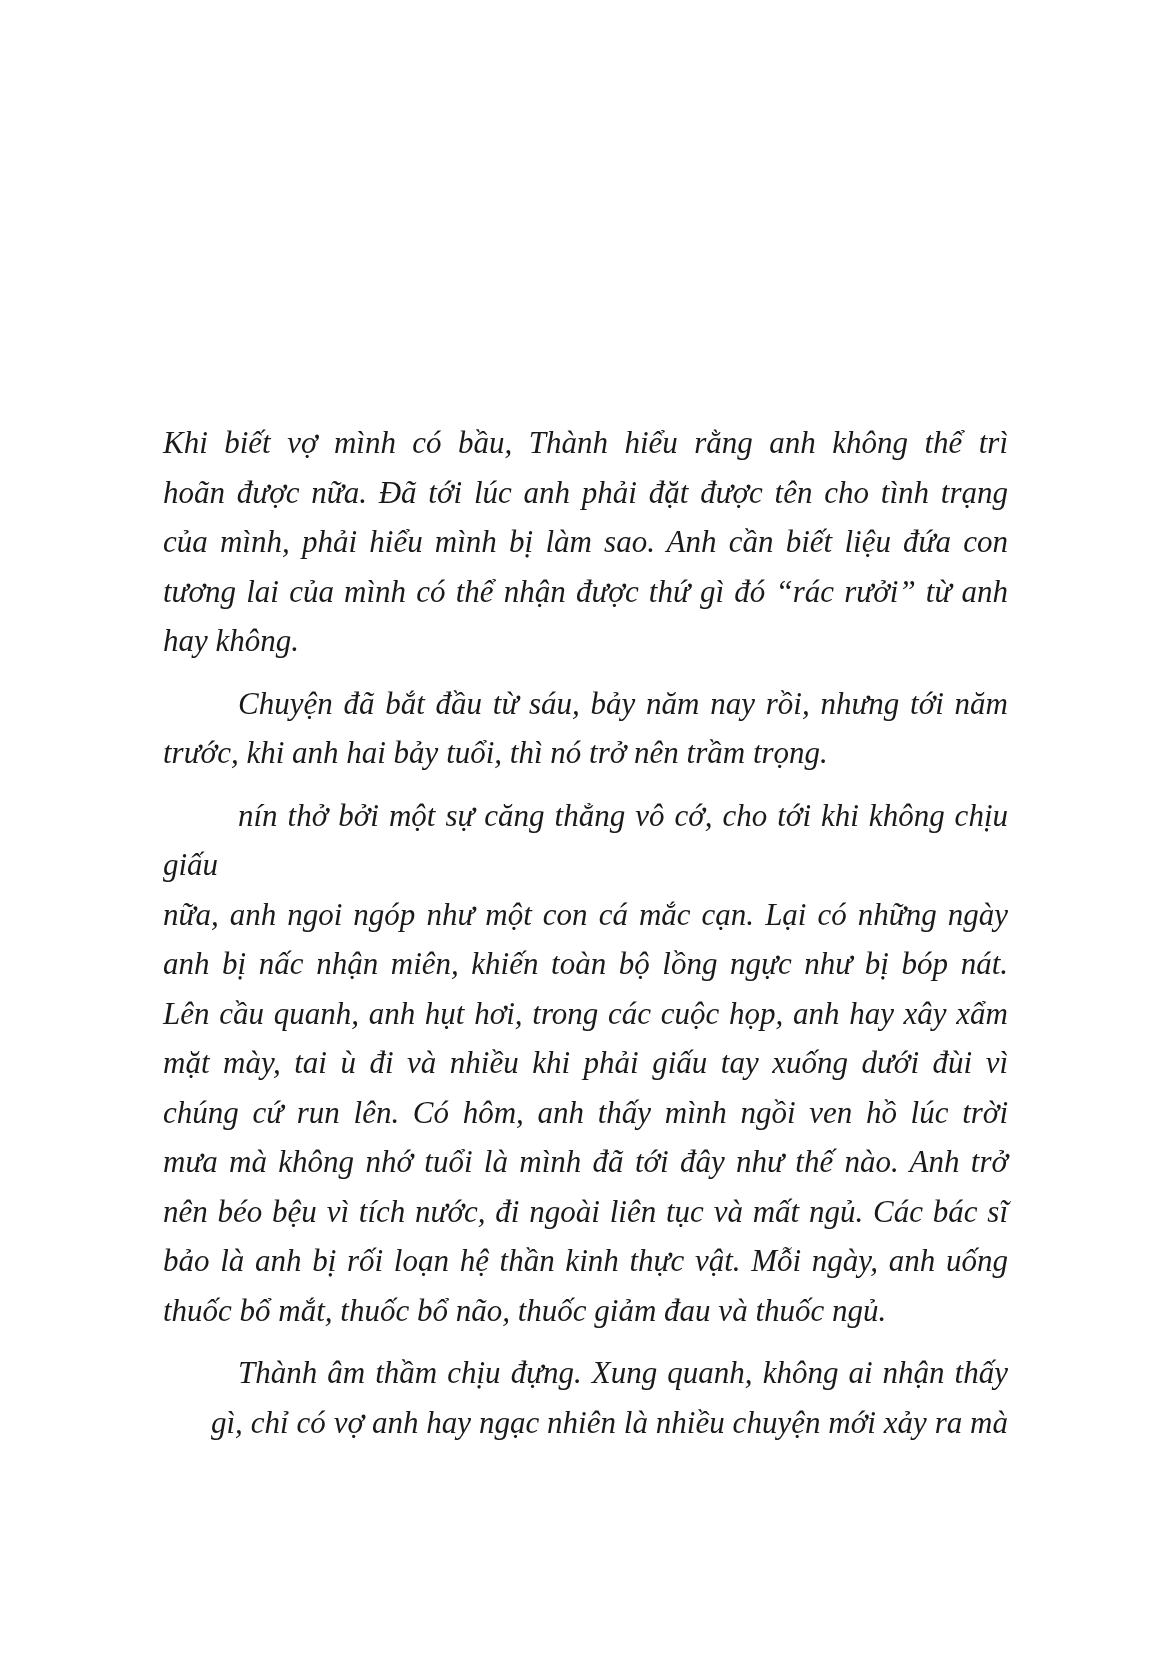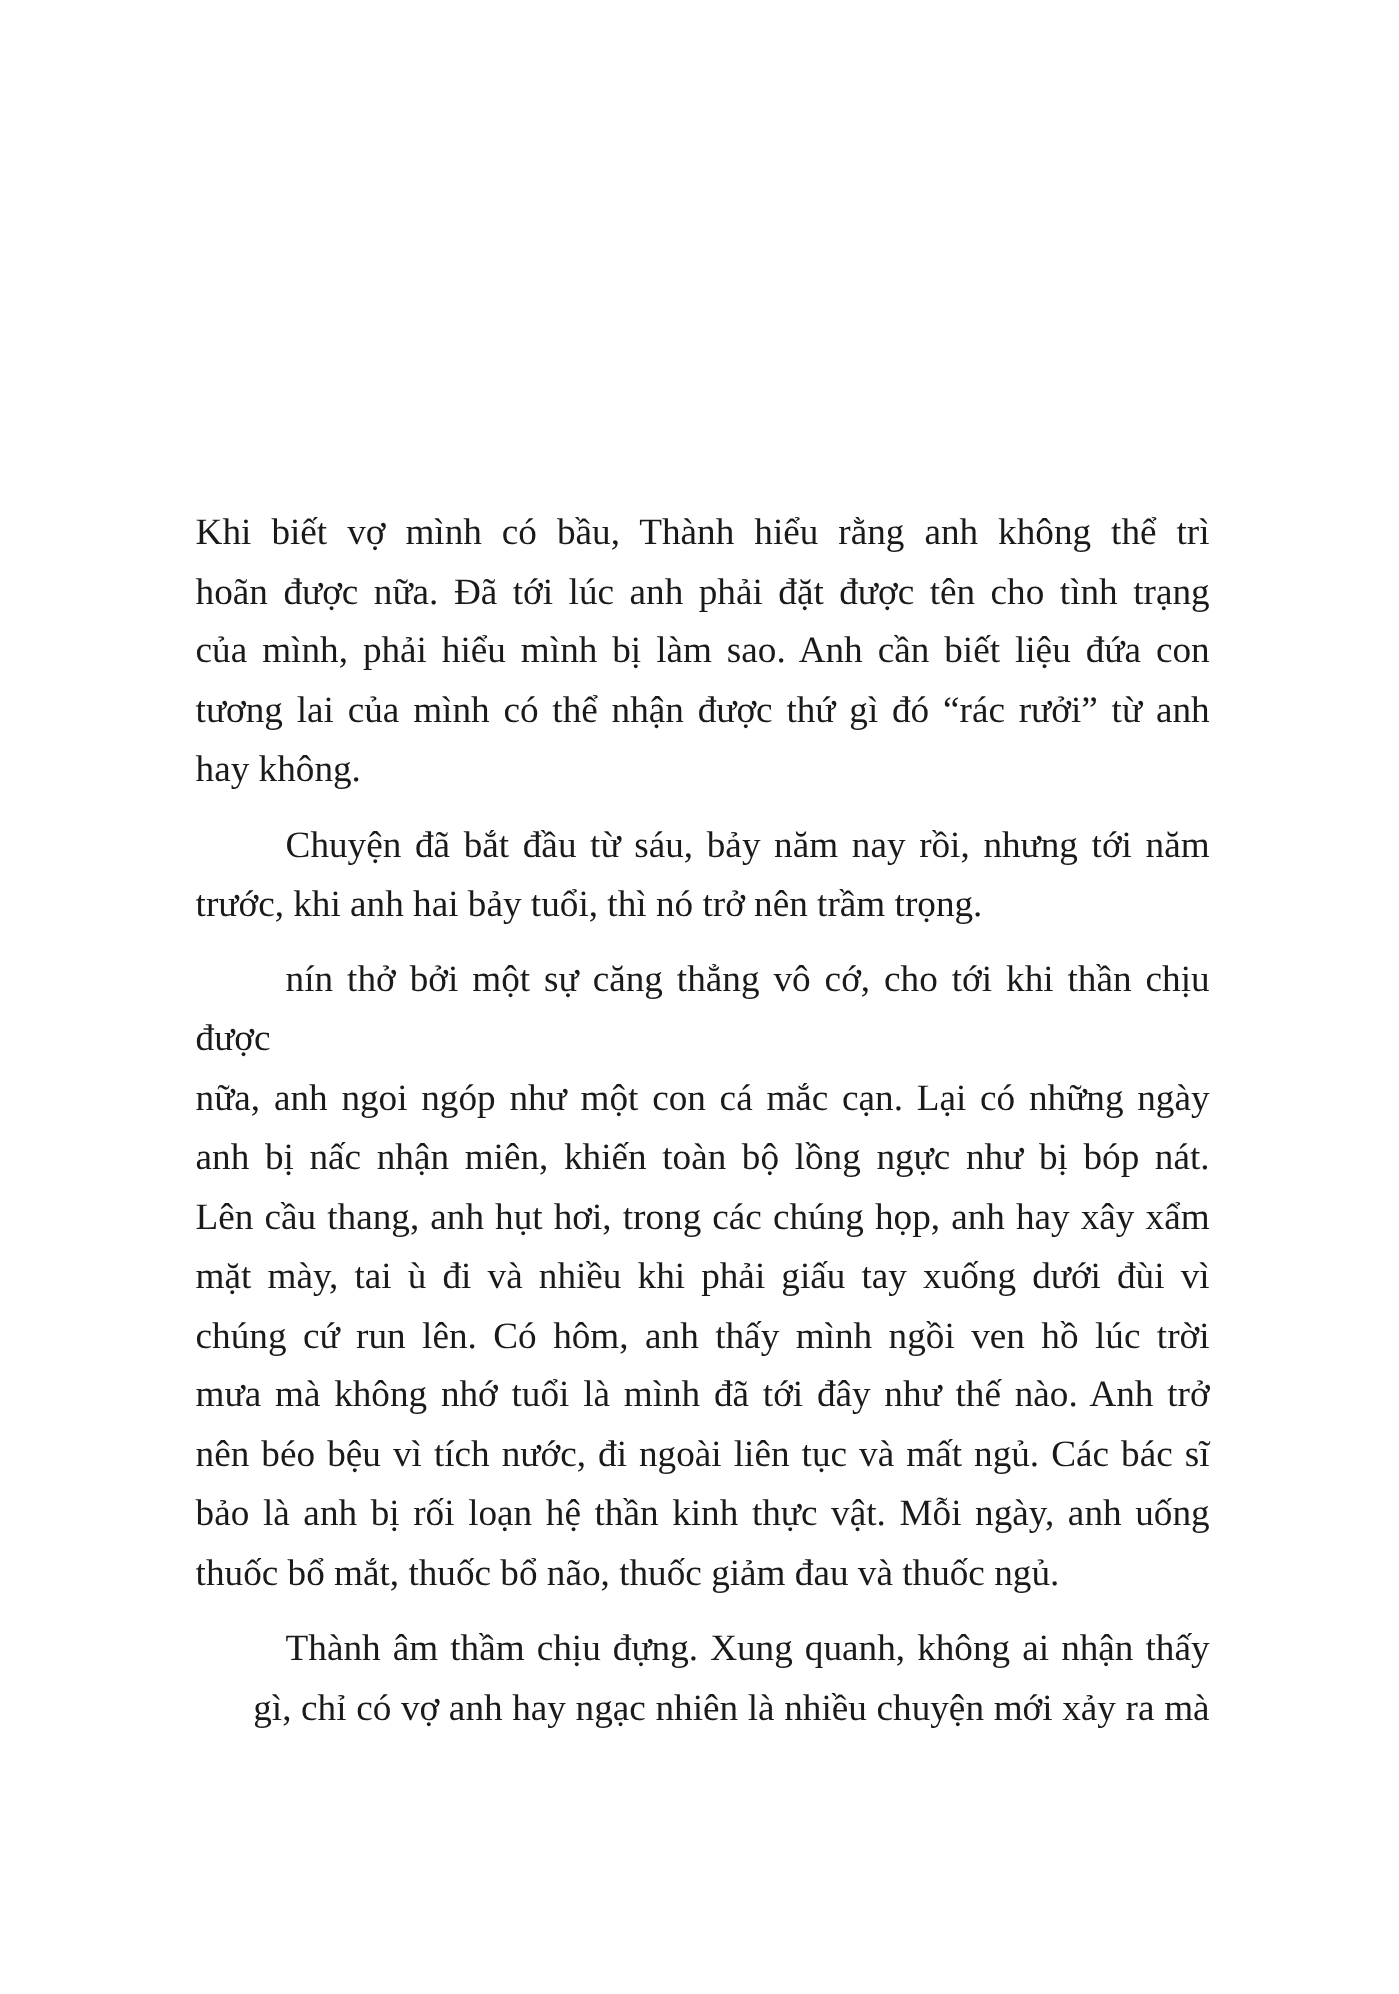--- a/index.html
+++ b/index.html
@@ -6,20 +6,21 @@
     margin: 0;
     padding: 0;
     background: #ffffff;
   }
   .page {
     position: relative;
     width: 1166px;
     height: 1662px;
     background: #ffffff;
     overflow: hidden;
+    font-style: italic;
   }
   .text-block {
     position: absolute;
     left: 163px;
     top: 418px;
     width: 845px;
     font-family: "Liberation Serif", "DejaVu Serif", serif;
     font-size: 31px;
     line-height: 49.5px;
     color: #1a1a1a;
@@ -60,24 +61,24 @@
         <div class="line">hoãn được nữa. Đã tới lúc anh phải đặt được tên cho tình trạng</div>
         <div class="line">của mình, phải hiểu mình bị làm sao. Anh cần biết liệu đứa con</div>
         <div class="line">tương lai của mình có thể nhận được thứ gì đó “rác rưởi” từ anh</div>
         <div class="line last">hay không.</div>
       </div>
       <div class="para indent">
         <div class="line">Chuyện đã bắt đầu từ sáu, bảy năm nay rồi, nhưng tới năm</div>
         <div class="line last">trước, khi anh hai bảy tuổi, thì nó trở nên trầm trọng.</div>
       </div>
       <div class="para indent">
-        <div class="line">nín thở bởi một sự căng thẳng vô cớ, cho tới khi thần chịu được</div>
+        <div class="line">nín thở bởi một sự căng thẳng vô cớ, cho tới khi không chịu giấu</div>
         <div class="line">nữa, anh ngoi ngóp như một con cá mắc cạn. Lại có những ngày</div>
         <div class="line">anh bị nấc nhận miên, khiến toàn bộ lồng ngực như bị bóp nát.</div>
-        <div class="line">Lên cầu thang, anh hụt hơi, trong các chúng họp, anh hay xây xẩm</div>
+        <div class="line">Lên cầu quanh, anh hụt hơi, trong các cuộc họp, anh hay xây xẩm</div>
         <div class="line">mặt mày, tai ù đi và nhiều khi phải giấu tay xuống dưới đùi vì</div>
         <div class="line">chúng cứ run lên. Có hôm, anh thấy mình ngồi ven hồ lúc trời</div>
         <div class="line">mưa mà không nhớ tuổi là mình đã tới đây như thế nào. Anh trở</div>
         <div class="line">nên béo bệu vì tích nước, đi ngoài liên tục và mất ngủ. Các bác sĩ</div>
         <div class="line">bảo là anh bị rối loạn hệ thần kinh thực vật. Mỗi ngày, anh uống</div>
         <div class="line last">thuốc bổ mắt, thuốc bổ não, thuốc giảm đau và thuốc ngủ.</div>
       </div>
       <div class="para indent justify-last">
         <div class="line">Thành âm thầm chịu đựng. Xung quanh, không ai nhận thấy</div>
         <div class="line last">gì, chỉ có vợ anh hay ngạc nhiên là nhiều chuyện mới xảy ra mà</div>

